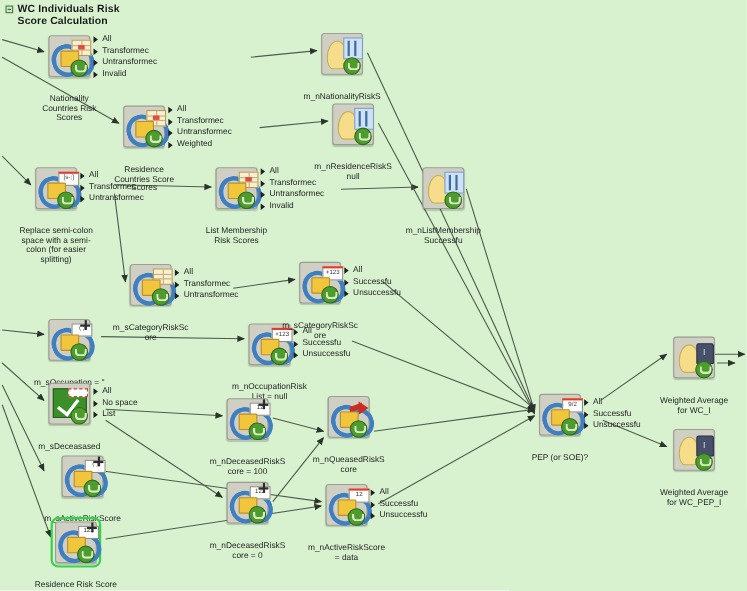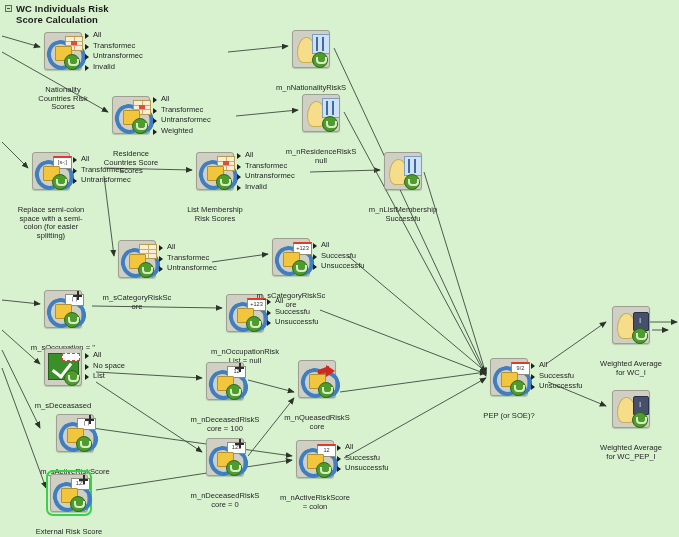--- a/index.html
+++ b/index.html
@@ -381,21 +381,21 @@
 
   <div class="node sel" style="left:50px;top:474px">
     <div class="node-box">
       <span class="g arc"></span>
       <span class="g arc2"></span>
       <span class="g chip">123</span>
       <span class="g plus"></span>
       <span class="g folder"></span>
       <span class="g recycle"></span>
     </div>
-    <div class="node-label">External Risk Score</div>
+    <div class="node-label">Residence Risk Score</div>
   </div>
 
   <div class="node" style="left:226px;top:294px">
     <div class="node-box">
       <span class="g arc"></span>
       <span class="g arc2"></span>
       <span class="g chip redtop">+123</span>
       <span class="g folder"></span>
       <span class="g recycle"></span>
     </div>
@@ -453,21 +453,21 @@
       <span class="g chip redtop">12</span>
       <span class="g folder"></span>
       <span class="g recycle"></span>
     </div>
     <div class="ports p3">
       <div class="port">All</div>
       <div class="port">Successfu</div>
       <div class="port">Unsuccessfu</div>
     </div>
     <div class="node-label">m_nActiveRiskScore
-= colon</div>
+= data</div>
   </div>
 
   <div class="node" style="left:272px;top:238px">
     <div class="node-box">
       <span class="g arc"></span>
       <span class="g arc2"></span>
       <span class="g chip redtop">+123</span>
       <span class="g folder"></span>
       <span class="g recycle"></span>
     </div>

